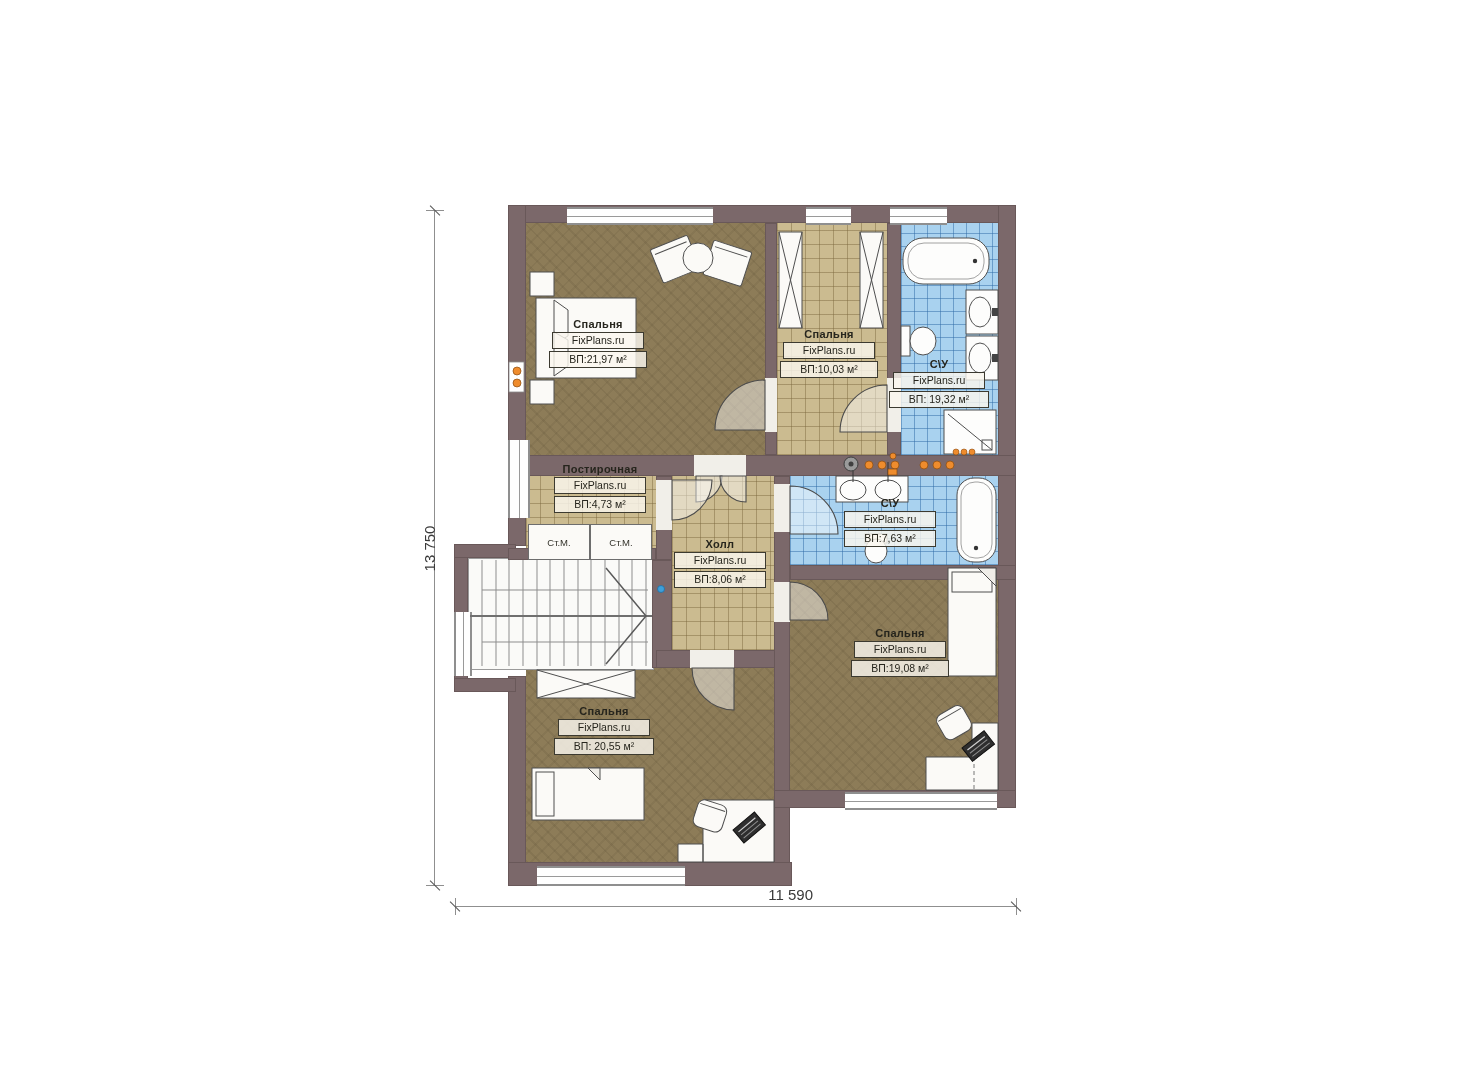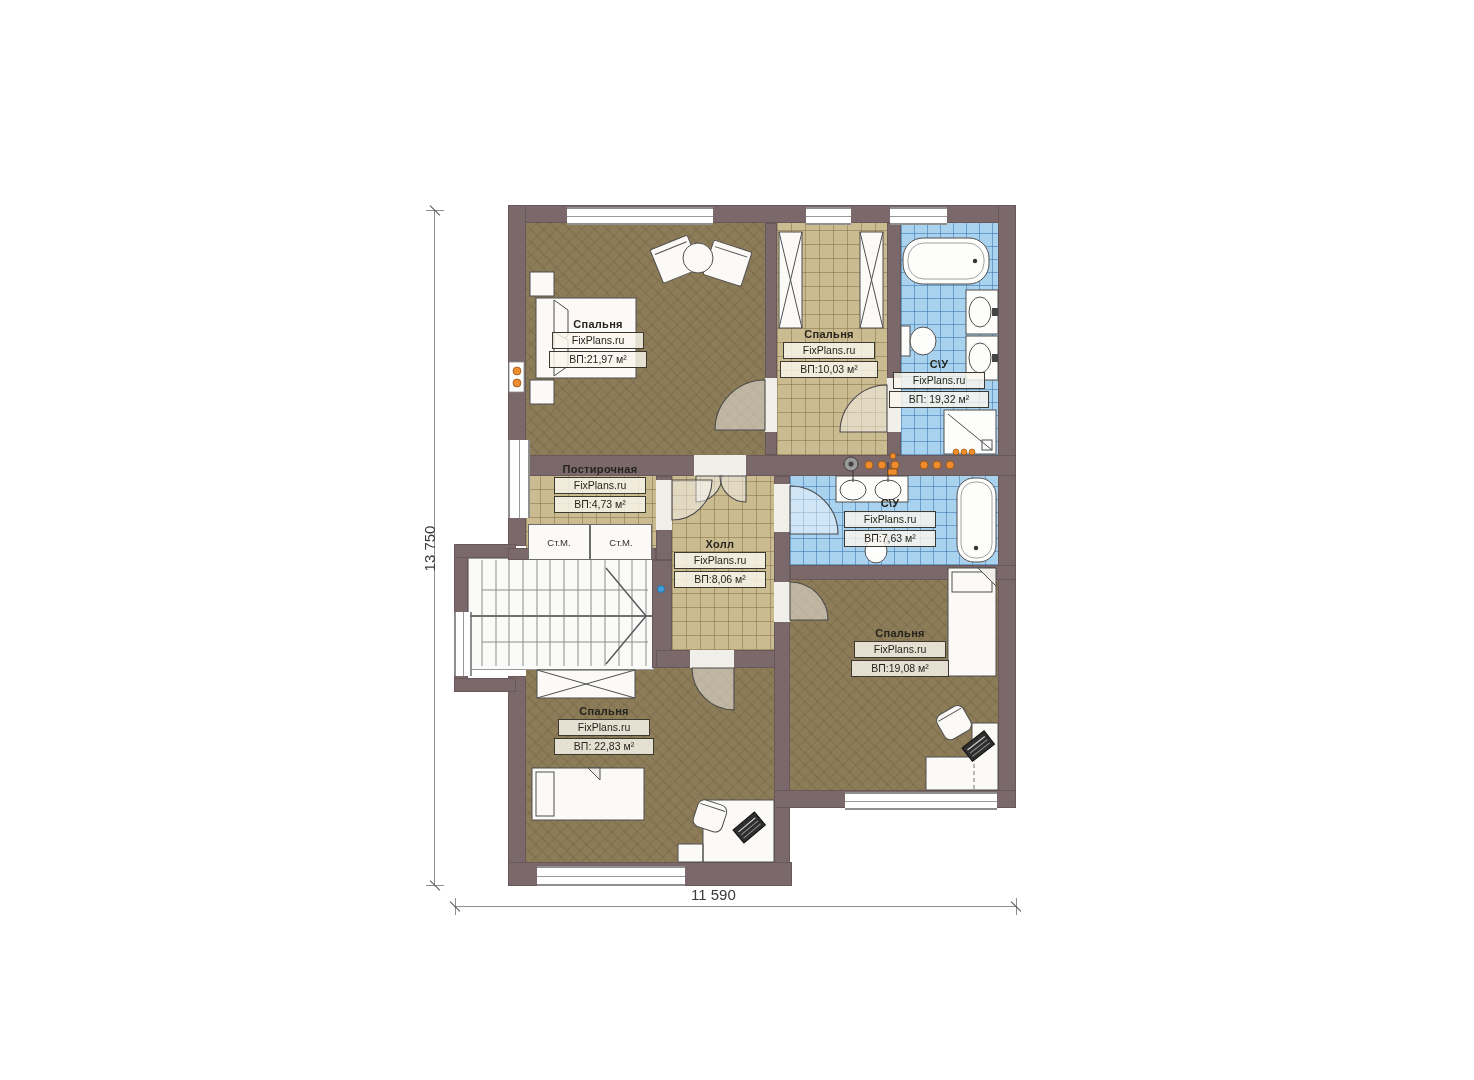--- a/index.html
+++ b/index.html
@@ -279,30 +279,30 @@
     <div class="rbox">ВП:7,63 м²</div>
   </div>
   <div class="rlabel" style="left:854px;top:627px;width:92px">
     <div class="rname">Спальня</div>
     <div class="rbox">FixPlans.ru</div>
     <div class="rbox">ВП:19,08 м²</div>
   </div>
   <div class="rlabel" style="left:554px;top:705px;width:100px">
     <div class="rname">Спальня</div>
     <div class="rbox">FixPlans.ru</div>
-    <div class="rbox">ВП: 22,83 м²</div>
+    <div class="rbox">ВП: 20,55 м²</div>
   </div>
 
   <div class="dimline" style="left:434px;top:210px;width:1px;height:675px"></div>
   <div class="dimline" style="left:426px;top:210px;width:18px;height:1px"></div>
   <div class="dimline" style="left:426px;top:885px;width:18px;height:1px"></div>
   <div class="tick" style="left:428px;top:210px;transform:rotate(45deg)"></div>
   <div class="tick" style="left:428px;top:885px;transform:rotate(45deg)"></div>
   <div class="dim-text" style="left:394px;top:540px;width:70px;text-align:center;transform:rotate(-90deg)">13 750</div>
 
   <div class="dimline" style="left:455px;top:906px;width:561px;height:1px"></div>
   <div class="dimline" style="left:455px;top:898px;width:1px;height:17px"></div>
   <div class="dimline" style="left:1016px;top:898px;width:1px;height:17px"></div>
   <div class="tick" style="left:448px;top:906px;transform:rotate(45deg)"></div>
   <div class="tick" style="left:1009px;top:906px;transform:rotate(45deg)"></div>
-  <div class="dim-text" style="left:691px;top:886px;width:90px;text-align:left">11 590</div>
+  <div class="dim-text" style="left:723px;top:886px;width:90px;text-align:right">11 590</div>
 
 </div>
 
 </body></html>

